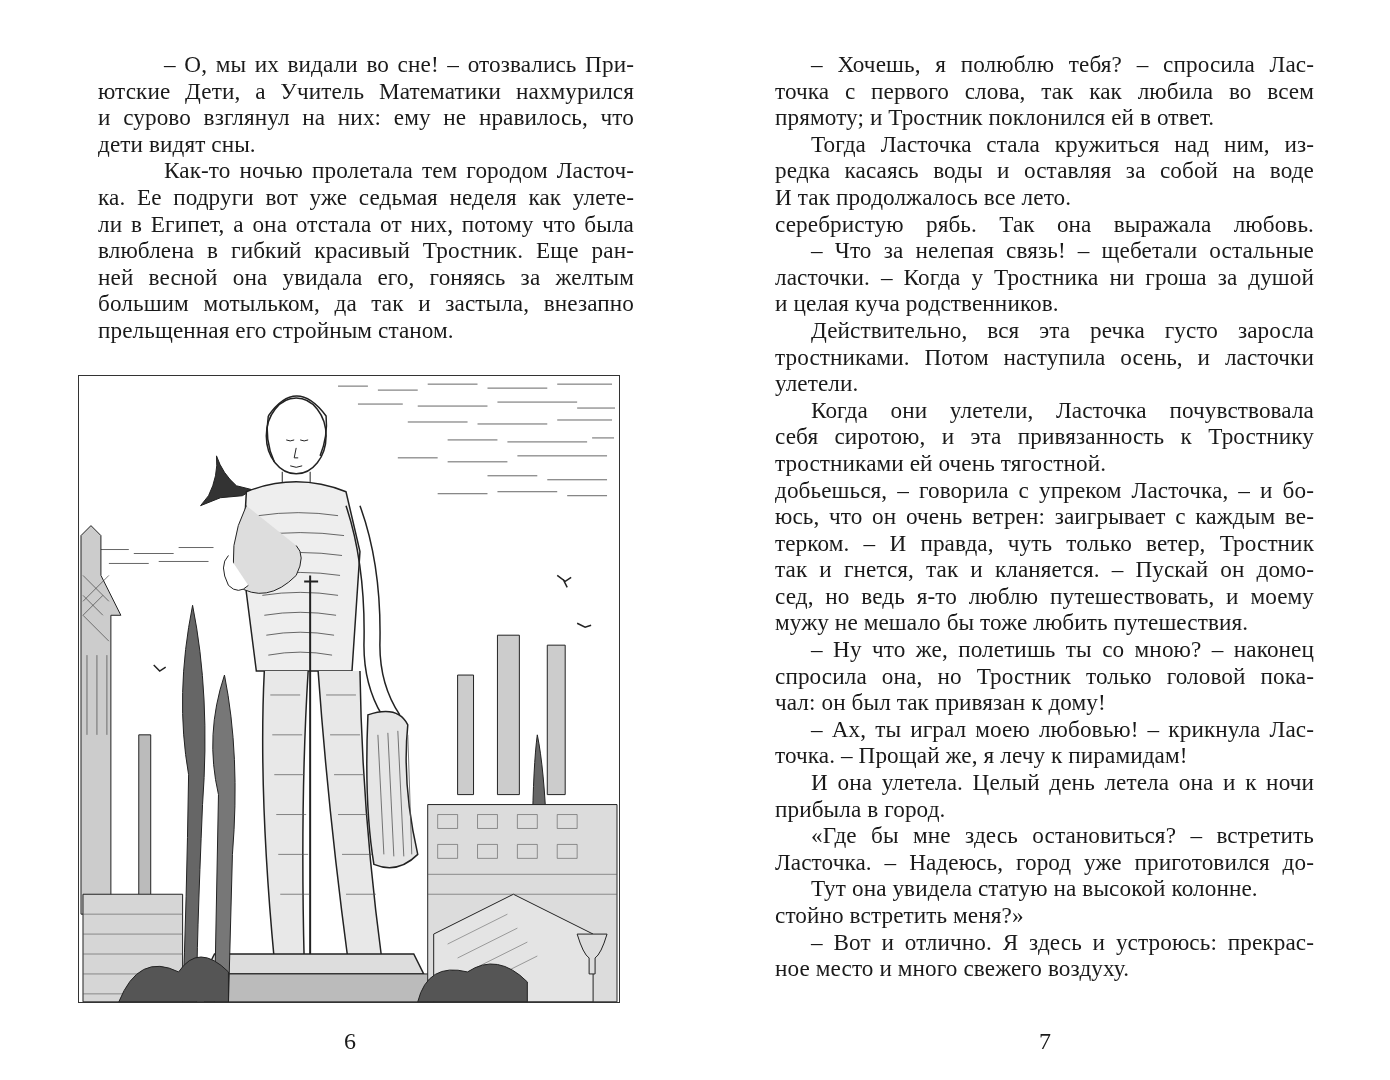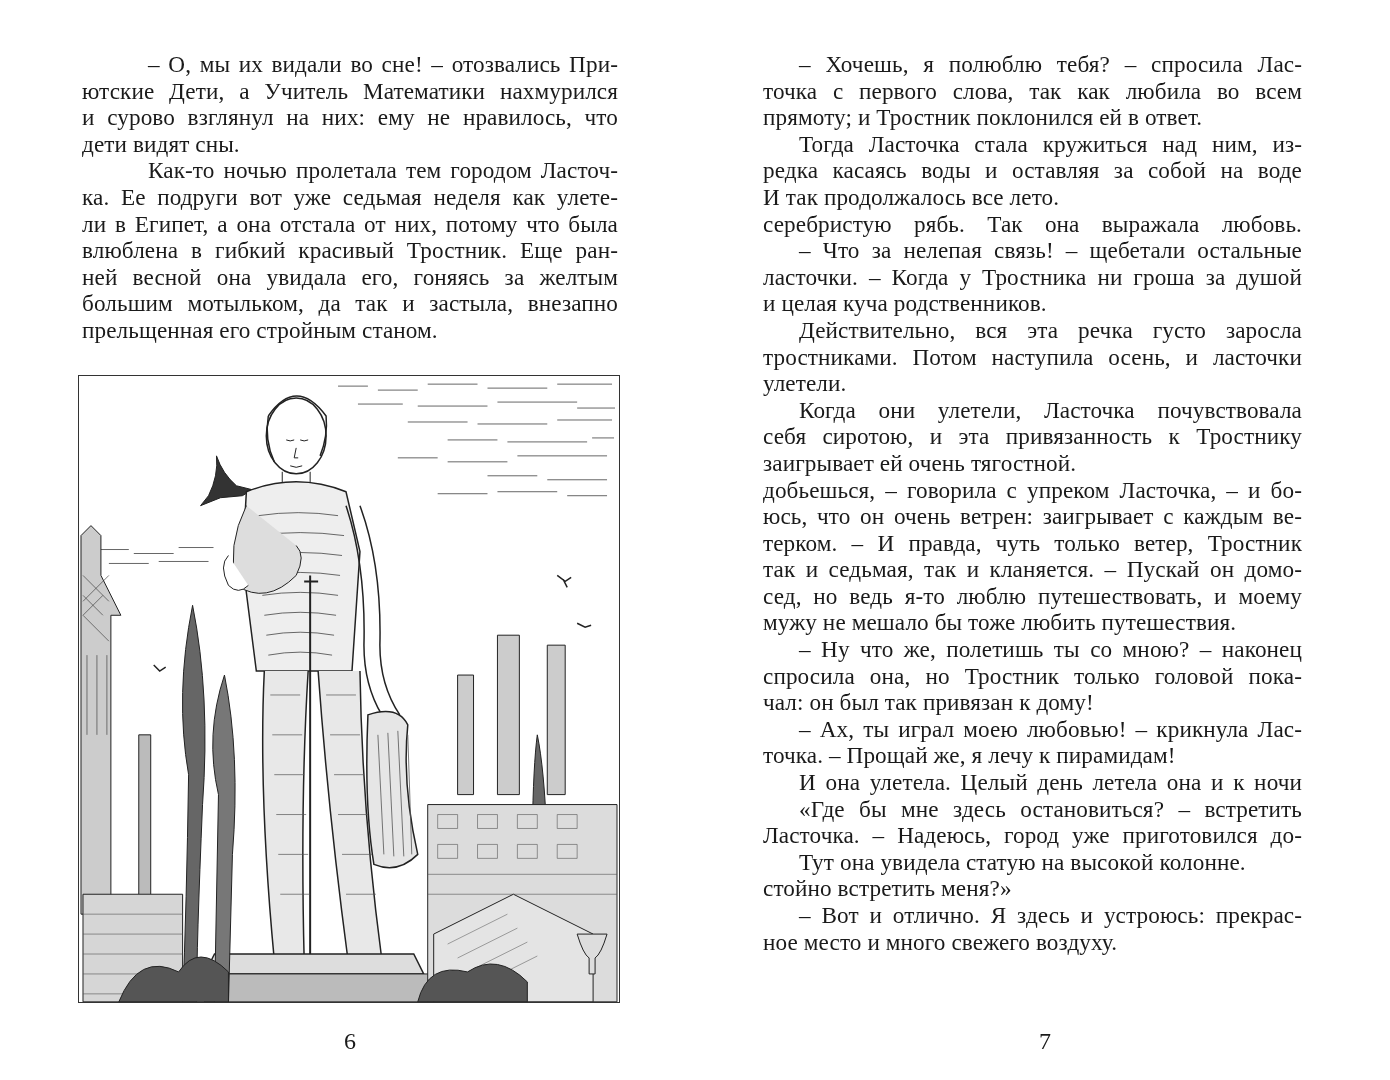--- a/index.html
+++ b/index.html
@@ -24,26 +24,26 @@
   .page-right { left: 695px; width: 695px; }
 
   .text-block {
     position: absolute;
     font-size: 23.2px;
     line-height: 26.6px;
     text-align: justify;
     letter-spacing: 0.1px;
   }
   .page-left .text-block {
-    left: 112px;
+    left: 128px;
     top: 51px;
     width: 506px;
   }
   .page-right .text-block {
-    left: 68px;
+    left: 80px;
     top: 51px;
     width: 539px;
   }
   .line {
     display: block;
     white-space: nowrap;
     text-align: justify;
     text-align-last: justify;
     height: 26.6px;
   }
@@ -209,33 +209,34 @@
     <span class="line last">И так продолжалось все лето.</span>
     <span class="line">серебристую рябь. Так она выражала любовь.</span>
     <span class="line indent">– Что за нелепая связь! – щебетали остальные</span>
     <span class="line">ласточки. – Когда у Тростника ни гроша за душой</span>
     <span class="line last">и целая куча родственников.</span>
     <span class="line indent">Действительно, вся эта речка густо заросла</span>
     <span class="line">тростниками. Потом наступила осень, и ласточки</span>
     <span class="line last">улетели.</span>
     <span class="line indent">Когда они улетели, Ласточка почувствовала</span>
     <span class="line">себя сиротою, и эта привязанность к Тростнику</span>
-    <span class="line last">заигрывает ей очень тягостной.</span>
+    <span class="line last">тростниками ей очень тягостной.</span>
     <span class="line">добьешься, – говорила с упреком Ласточка, – и бо-</span>
     <span class="line">юсь, что он очень ветрен: заигрывает с каждым ве-</span>
     <span class="line">терком. – И правда, чуть только ветер, Тростник</span>
-    <span class="line">так и седьмая, так и кланяется. – Пускай он домо-</span>
+    <span class="line">так и гнется, так и кланяется. – Пускай он домо-</span>
     <span class="line">сед, но ведь я-то люблю путешествовать, и моему</span>
     <span class="line last">мужу не мешало бы тоже любить путешествия.</span>
     <span class="line indent">– Ну что же, полетишь ты со мною? – наконец</span>
     <span class="line">спросила она, но Тростник только головой пока-</span>
     <span class="line last">чал: он был так привязан к дому!</span>
     <span class="line indent">– Ах, ты играл моею любовью! – крикнула Лас-</span>
     <span class="line last">точка. – Прощай же, я лечу к пирамидам!</span>
     <span class="line indent">И она улетела. Целый день летела она и к ночи</span>
+    <span class="line last">прибыла в город.</span>
     <span class="line indent">«Где бы мне здесь остановиться? – встретить</span>
     <span class="line">Ласточка. – Надеюсь, город уже приготовился до-</span>
     <span class="line indent last">Тут она увидела статую на высокой колонне.</span>
     <span class="line last">стойно встретить меня?»</span>
     <span class="line indent">– Вот и отлично. Я здесь и устроюсь: прекрас-</span>
     <span class="line last">ное место и много свежего воздуху.</span>
   </div>
 
   <div class="page-number">7</div>
 </div>

